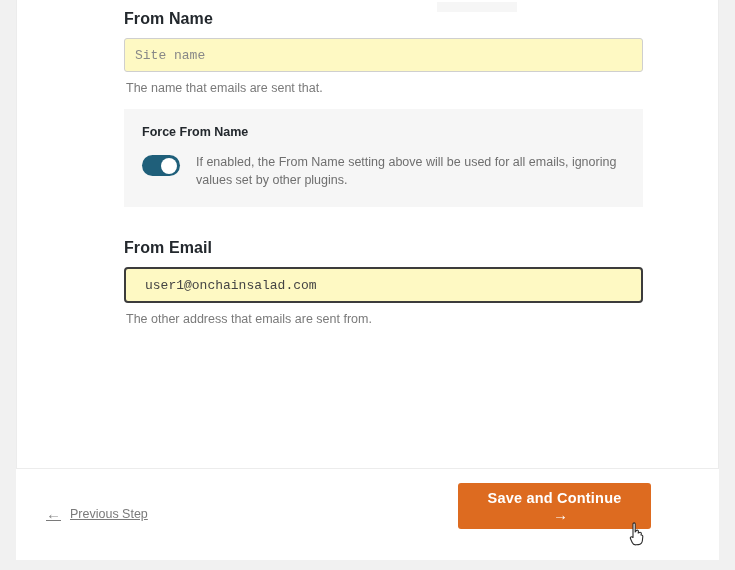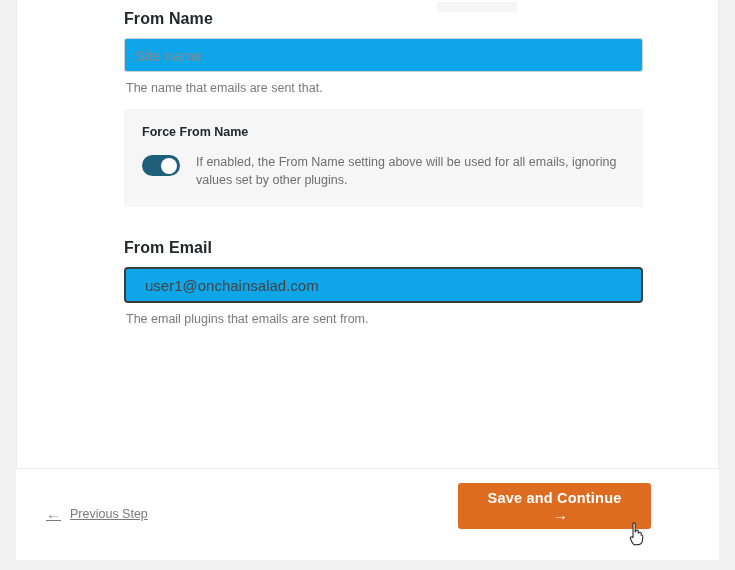--- a/index.html
+++ b/index.html
@@ -43,26 +43,26 @@
     color: #23282d;
     margin: 0 0 10px 0;
     letter-spacing: .1px;
   }
   .text-input {
     display: block;
     box-sizing: border-box;
     width: 100%;
     height: 34px;
     padding: 6px 10px;
-    font-size: 15px;
-    font-family: Liberation Sans, sans-serif;
+    font-size: 13px;
+    font-family: Liberation Mono, monospace;
     color: #444;
     border: 1px solid #cfcfcf;
     border-radius: 3px;
-    background: #0ea5e9;
+    background: #fef9c3;
     outline: none;
   }
   .text-input::placeholder {
     color: #888;
   }
   .text-input.focused {
     border: 2px solid #3c3c3c;
     height: 36px;
     border-radius: 4px;
     padding-left: 19px;
@@ -213,21 +213,21 @@
             <div class="toggle-desc">If enabled, the From Name setting above will be used for all emails, ignoring values set by other plugins.</div>
           </div>
         </div>
       </div>
 
       <div class="spacer-32"></div>
 
       <div class="field-block">
         <div class="field-label">From Email</div>
         <input class="text-input focused" type="text" value="user1@onchainsalad.com" style="">
-        <div class="help-text">The email plugins that emails are sent from.</div>
+        <div class="help-text">The other address that emails are sent from.</div>
 
       </div>
 
     </div>
   </div>
 
   <div class="footer">
     <div class="footer-inner">
       <div class="prev-step">
         <span class="prev-arrow">←</span>

